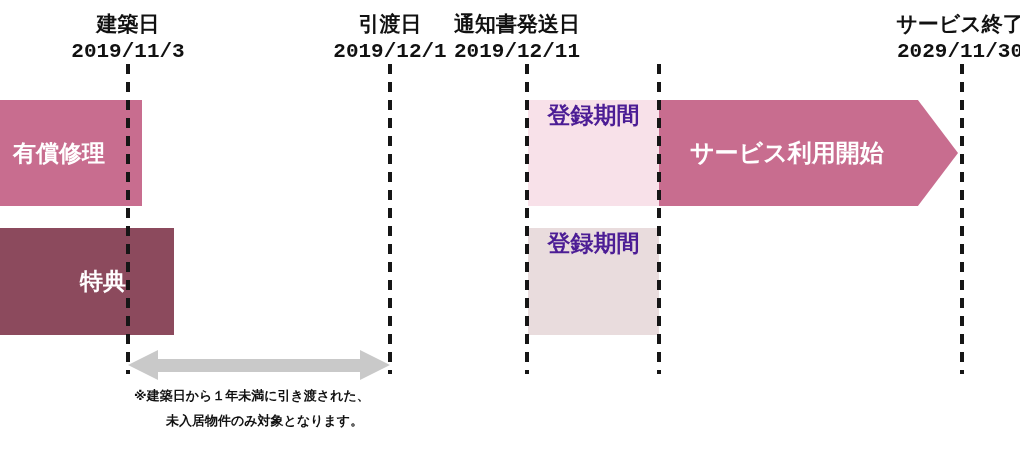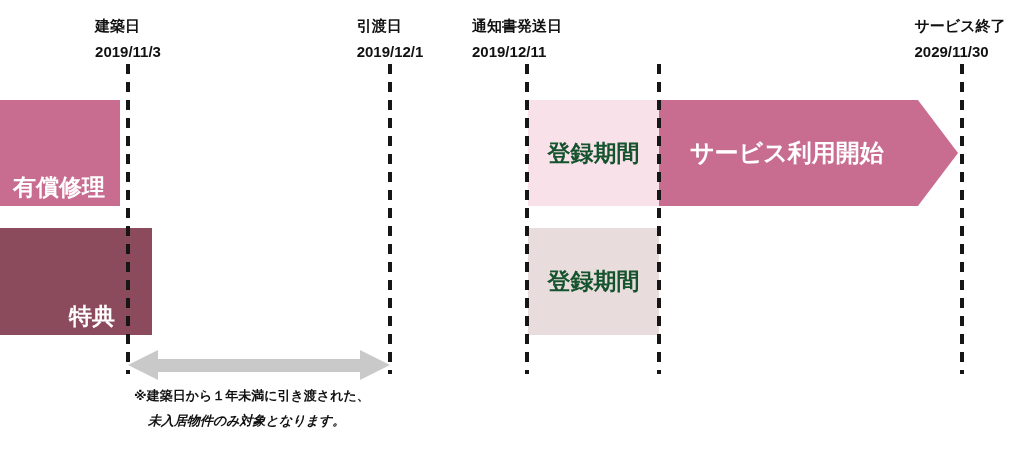--- a/index.html
+++ b/index.html
@@ -12,24 +12,26 @@
     font-family: "Liberation Sans", "DejaVu Sans", sans-serif;
     font-weight: 700;
     color: #111;
   }
 
   
   .milestone {
     position: absolute;
     top: 13px;
     transform: translateX(-50%);
-    font-size: 15px;
+    text-align: center;
+    font-size: 21px;
     line-height: 26px;
     white-space: nowrap;
     z-index: 4;
+    font-family: Liberation Mono, monospace;
   }
   .m1 { left: 128px; }
   .m2 { left: 390px; }
   .m3 { left: 517px; }
   .m4 { left: 660px; }
   .m5 { left: 960px; }
 
   
   .vline {
     position: absolute;
@@ -42,44 +44,43 @@
   .l1 { left: 126px; }
   .l2 { left: 388px; }
   .l3 { left: 525px; }
   .l4 { left: 657px; }
   .l5 { left: 960px; }
 
   
   .row-label {
     position: absolute;
     left: 0;
-    width: 120px;
+    width: 142px;
     color: #fff;
     font-size: 23px;
     z-index: 2;
     display: flex;
     flex-direction: column;
-    justify-content: flex-end;
+    justify-content: center;
   }
   .row1 { top: 100px; height: 106px; }
   .row2 { top: 228px; height: 107px; }
   .row-label.pink   { background: #C86D8F; padding-left: 13px; box-sizing: border-box; }
   .row-label.maroon { background: #8C4A5D; align-items: center; padding-left: 32px; }
   .row-label .ln { line-height: 37px; white-space: nowrap; }
 
   .reg-block {
     position: absolute;
     left: 528px;
     width: 131px;
     z-index: 2;
     display: flex;
-    align-items: center;
     justify-content: center;
     font-size: 23px;
-    color: #14532d;
+    color: #4c1d95;
     white-space: nowrap;
   }
   .reg1 { background: #F8E1E9; }
   .reg2 { background: #E9DCDD; }
 
   .start-arrow {
     position: absolute;
     left: 659px;
     width: 299px;
     z-index: 2;
@@ -114,21 +115,21 @@
   
   .note {
     position: absolute;
     left: 134px;
     top: 383px;
     font-size: 13px;
     line-height: 25px;
     z-index: 4;
     white-space: nowrap;
   }
-  .note .l2 { margin-left: 14px; font-style: italic; }
+  .note .l2 { margin-left: 32px; }
 </style>
 </head>
 <body>
 
 <div class="canvas">
 
   <div class="milestone m1">
     <div>建築日</div>
     <div>2019/11/3</div>
   </div>

